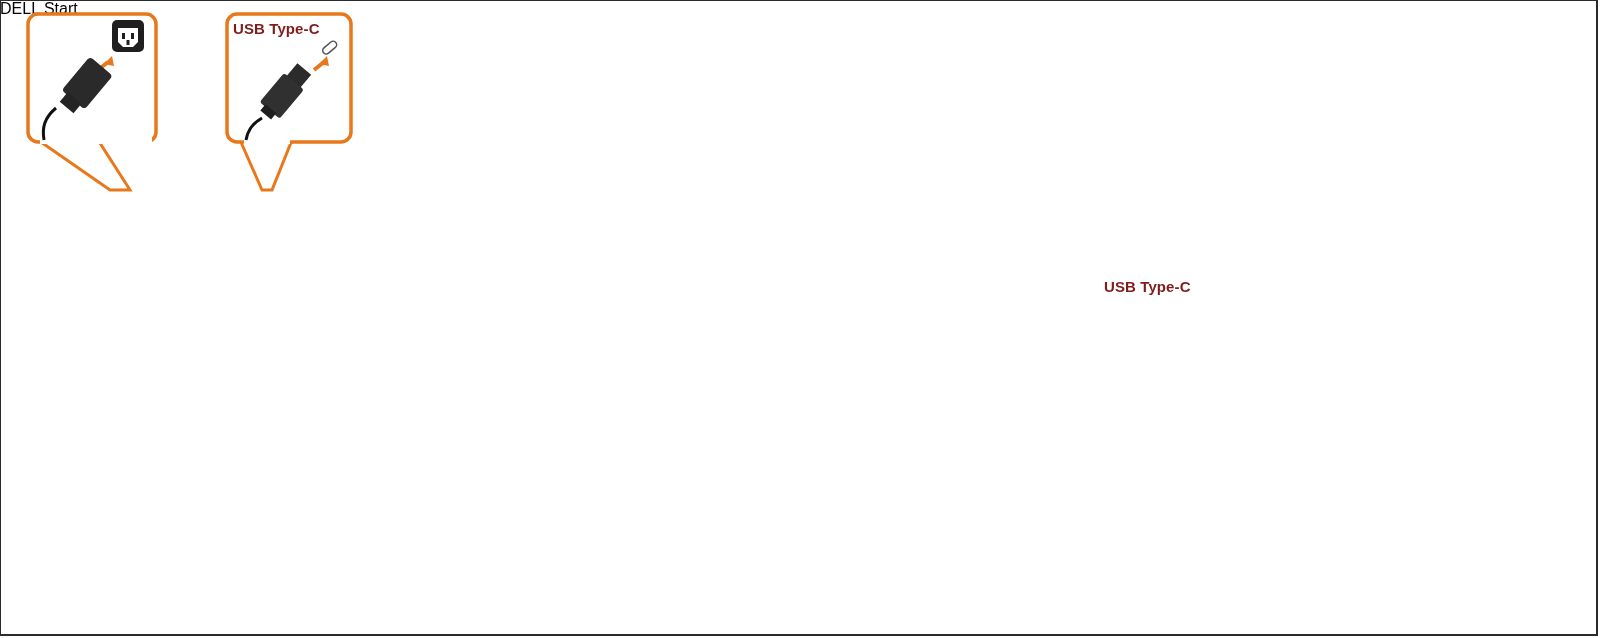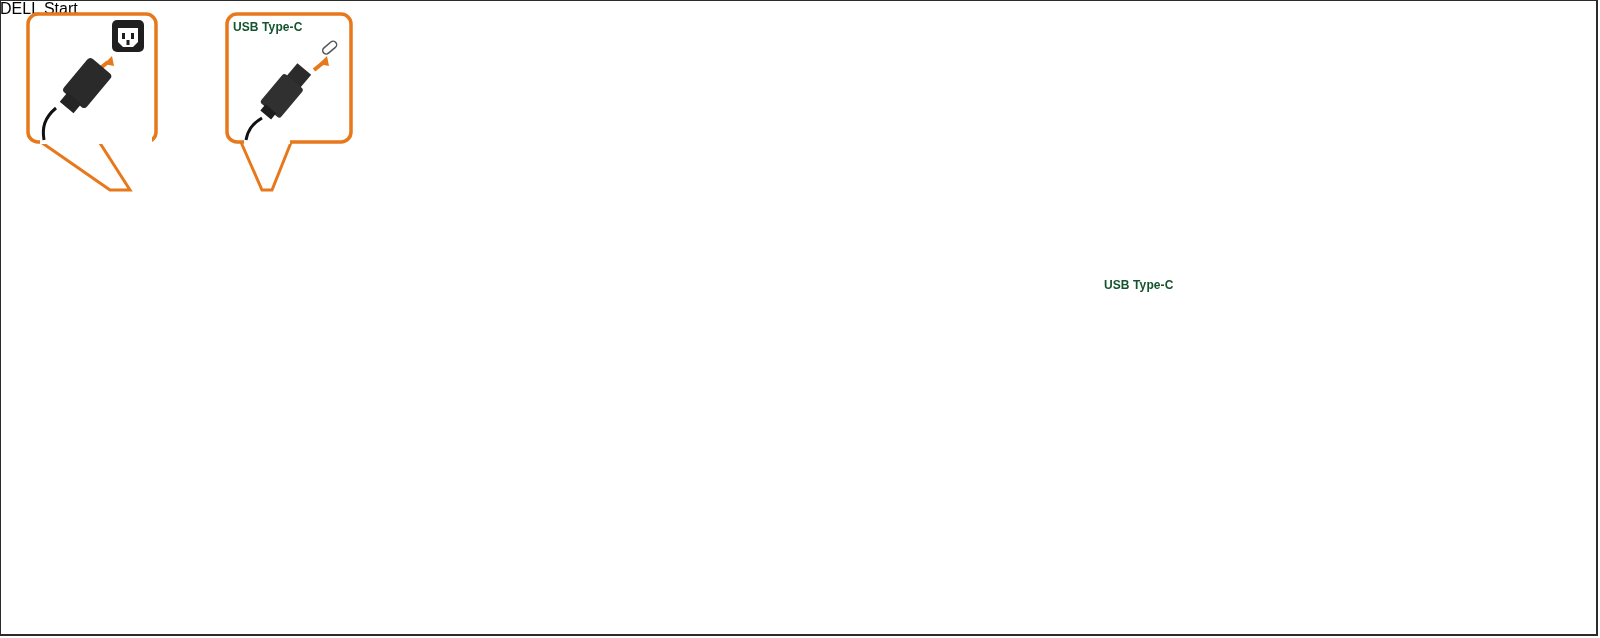--- a/index.html
+++ b/index.html
@@ -1,21 +1,21 @@
 <!DOCTYPE html>
 <html><head>
 <meta charset="utf-8">
 <style>
   html, body { margin:0; padding:0; background:#ffffff; }
   body { width:1600px; height:638px; overflow:hidden; position:relative;
          font-family:"Liberation Sans", sans-serif; }
   .frame { position:absolute; left:0; top:0; width:1598px; height:636px;
            border:1px solid #2b2b2b; border-right:2px solid #2b2b2b; border-bottom:2px solid #2b2b2b; box-sizing:border-box; }
   svg.stage { position:absolute; left:0; top:0; }
-  .label { position:absolute; font-weight:bold; font-size:12px; color:#14532d; letter-spacing:0.1px; white-space:nowrap; }
+  .label { position:absolute; font-weight:bold; font-size:15px; color:#7f1d1d; letter-spacing:0.1px; white-space:nowrap; }
 </style>
 </head>
 <body>
 
 
 
 <div class="frame"></div>
 
 <svg class="stage" width="1600" height="638" viewBox="0 0 1600 638">
   <defs>

